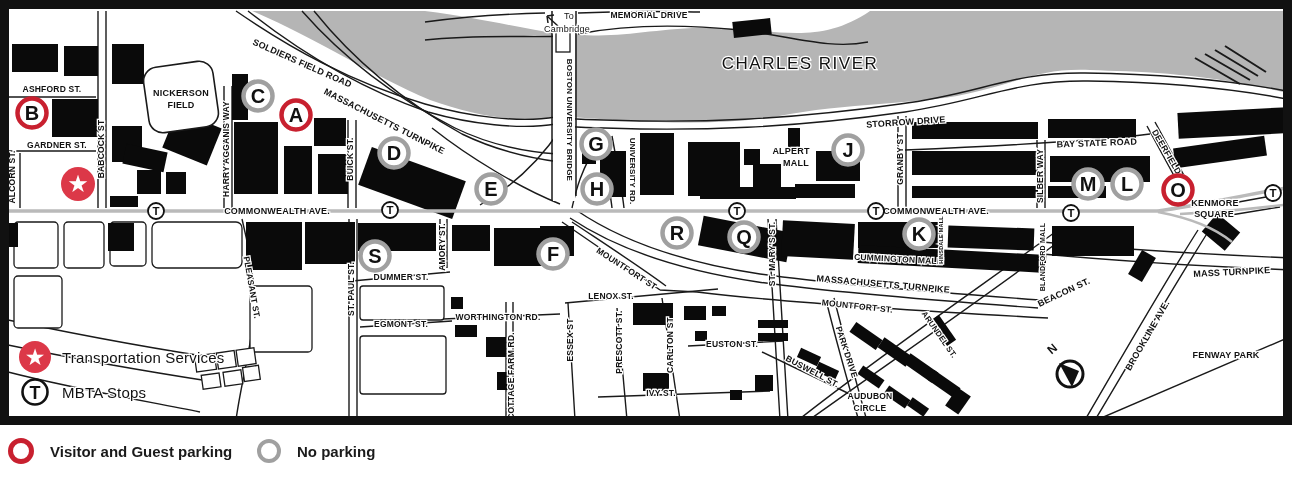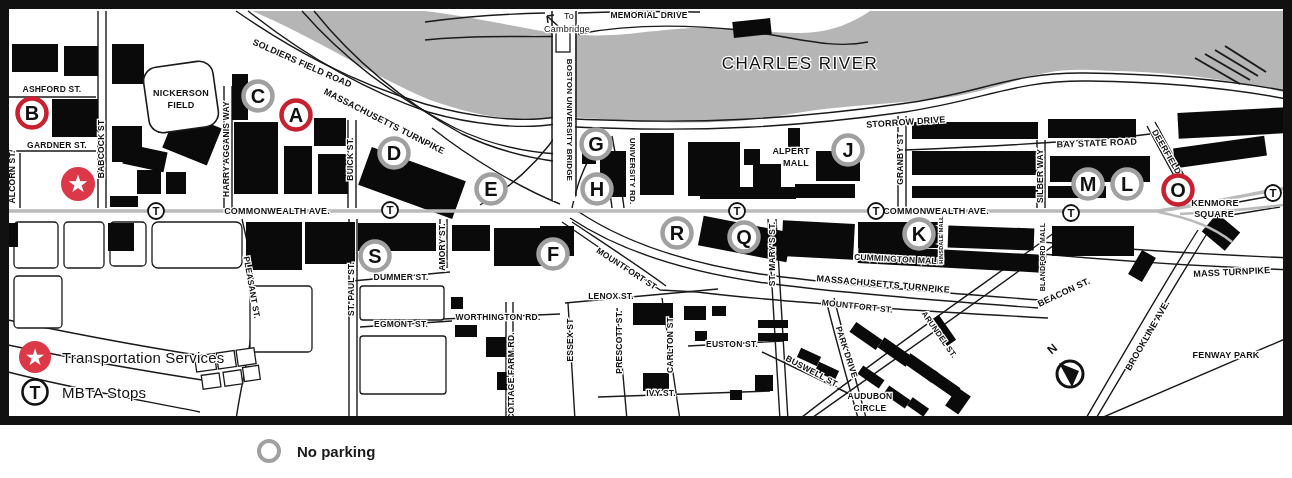--- a/index.html
+++ b/index.html
@@ -354,18 +354,22 @@
         <g>
           <circle cx="35" cy="392" r="12.5" fill="#fff" stroke="#111" stroke-width="2.6"></circle>
           <text x="35" y="398.5" text-anchor="middle" font-size="18" font-weight="700" fill="#111">T</text>
         </g>
       </g>
 
   <rect x="4.5" y="4.5" width="1283" height="416" fill="none" stroke="#111" stroke-width="9"></rect>
 </svg>
 
 <div class="legend-row">
+  <div class="legend-item" style="left:8px;top:6px;">
+    <span class="ring red"></span>
+    <span class="legend-text">Visitor and Guest parking</span>
+  </div>
   <div class="legend-item" style="left:257px;top:7px;">
     <span class="ring gray"></span>
     <span class="legend-text">No parking</span>
   </div>
 </div>
 </div>
 
 </body></html>

